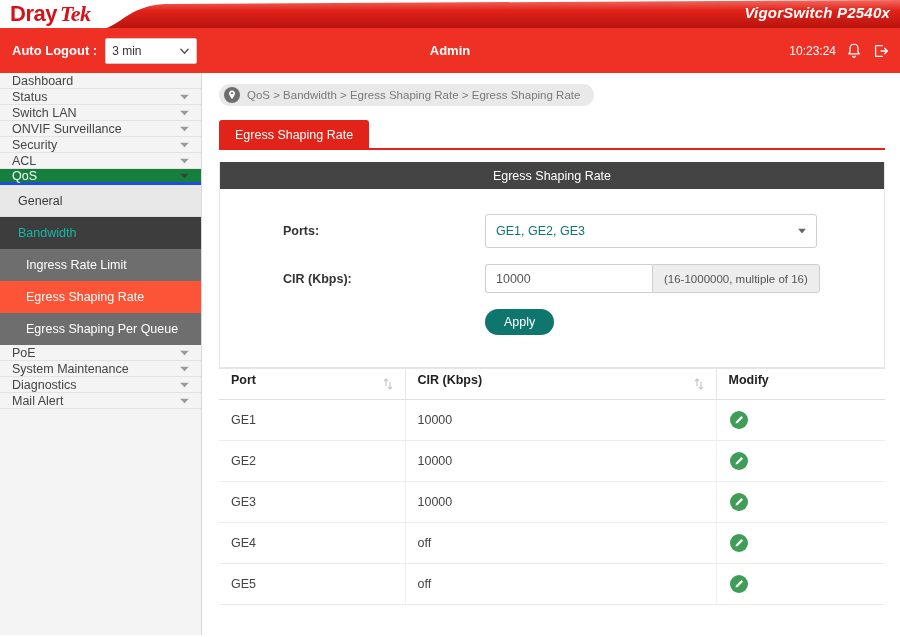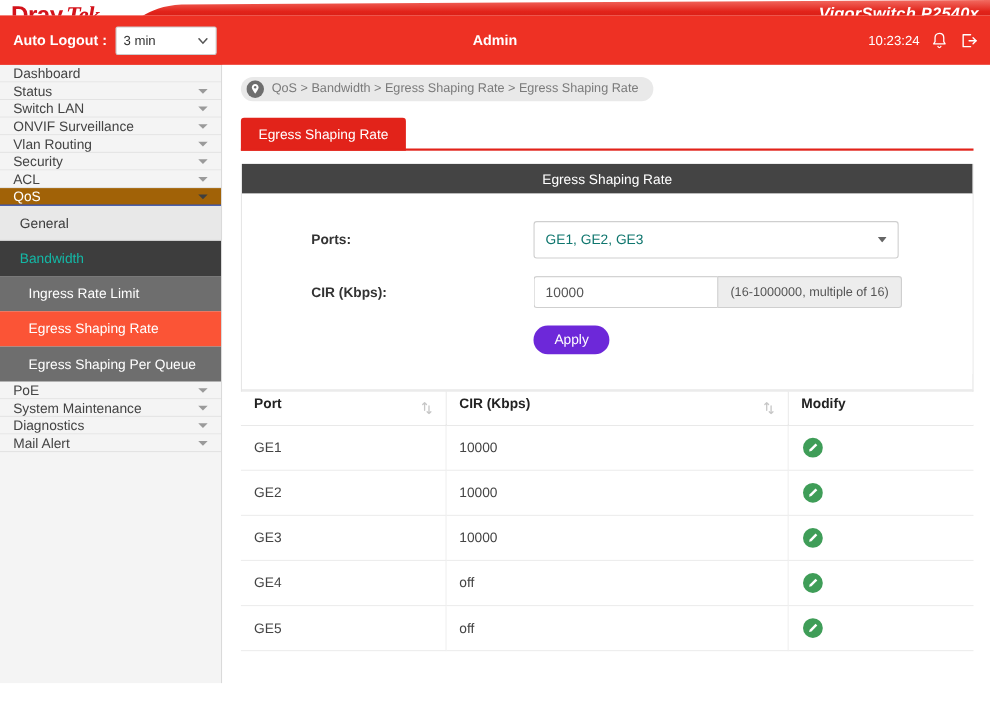--- a/index.html
+++ b/index.html
@@ -6,21 +6,21 @@
   html, body {
     width: 900px; height: 637px;
     font-family: "Liberation Sans", sans-serif;
     background: #ffffff;
     overflow: hidden;
   }
 
   
   .topbar {
     position: relative;
-    height: 14px;
+    height: 28px;
     background: #ffffff;
     overflow: hidden;
   }
   .topbar-swoosh {
     position: absolute;
     top: 0; left: 0; width: 900px; height: 30px;
   }
   .logo {
     position: absolute;
     left: 10px; top: 1px;
@@ -136,23 +136,23 @@
     background: #f4f4f4;
     position: relative;
   }
   .nav-item .arrow {
     position: absolute;
     right: 12px; top: 50%;
     transform: translateY(-50%);
     width: 9px; height: 6px;
   }
   .nav-item.active-group {
-    background: #a16207;
-    color: #ffffff;
-    border-bottom: 1px solid #1d4ed8;
+    background: #15803d;
+    color: #ffffff;
+    border-bottom: 3px solid #1d4ed8;
   }
   .nav-sub {
     height: 32px;
     display: flex;
     align-items: center;
     padding-left: 18px;
     font-size: 12.5px;
     color: #3b3b3b;
     background: #e8e8e8;
     border-bottom: 1px solid #dddddd;
@@ -329,21 +329,21 @@
     display: flex;
     align-items: center;
     white-space: nowrap;
   }
   .apply-row {
     display: flex;
     padding-left: 265px;
     margin-top: 6px;
   }
   .apply-btn {
-    background: #6d28d9;
+    background: #0f766e;
     color: #ffffff;
     font-size: 12.5px;
     border: none;
     border-radius: 13px;
     padding: 6px 19px;
     cursor: pointer;
     font-family: "Liberation Sans", sans-serif;
   }
   .divider {
     border-top: 1px solid #e3e3e3;
@@ -444,26 +444,20 @@
         </svg>
     </div>
     <div class="nav-item">
       <span>Switch LAN</span>
       <svg class="arrow" viewBox="0 0 10 7">
           <path d="M0 1 L5 6 L10 1" fill="#9a9a9a"></path>
         </svg>
     </div>
     <div class="nav-item">
       <span>ONVIF Surveillance</span>
-      <svg class="arrow" viewBox="0 0 10 7">
-          <path d="M0 1 L5 6 L10 1" fill="#9a9a9a"></path>
-        </svg>
-    </div>
-    <div class="nav-item">
-      <span>Vlan Routing</span>
       <svg class="arrow" viewBox="0 0 10 7">
           <path d="M0 1 L5 6 L10 1" fill="#9a9a9a"></path>
         </svg>
     </div>
     <div class="nav-item">
       <span>Security</span>
       <svg class="arrow" viewBox="0 0 10 7">
           <path d="M0 1 L5 6 L10 1" fill="#9a9a9a"></path>
         </svg>
     </div>

